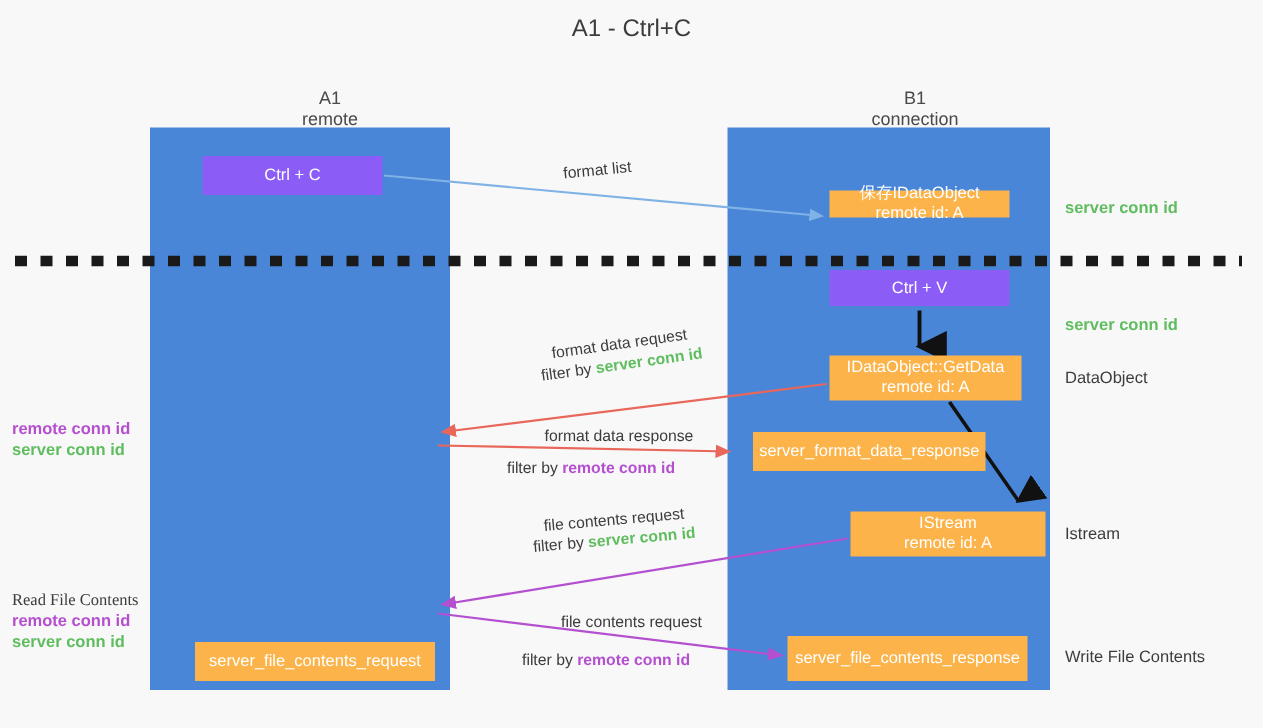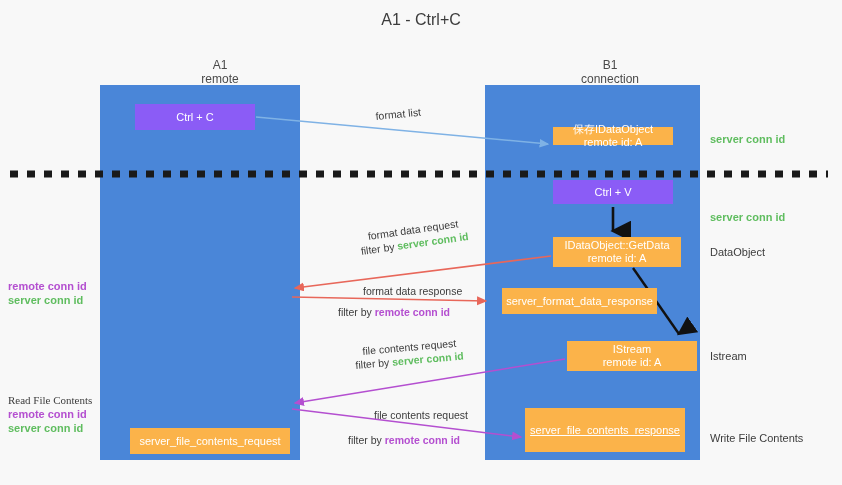--- a/index.html
+++ b/index.html
@@ -42,21 +42,21 @@
   .node.orange{background:#fbb34a;}
 
   #box-ctrlc{left:135px;top:104px;width:120px;height:26px;}
   #box-save-idataobject{left:553px;top:127px;width:120px;height:18px;}
   #box-ctrlv{left:553px;top:180px;width:120px;height:24px;}
   #box-getdata{left:553px;top:237px;width:128px;height:30px;}
   #box-fmt-req{left:130px;top:277px;width:160px;height:26px;}
   #box-fmt-resp{left:490px;top:288px;width:155px;height:26px;margin-left:12px;}
   #box-istream{left:567px;top:341px;width:130px;height:30px;}
   #box-file-req{left:130px;top:392px;width:160px;height:26px;margin-top:36px;}
-  #box-file-resp{left:525px;top:408px;width:160px;height:44px;text-decoration:underline;}
+  #box-file-resp{left:525px;top:424px;width:160px;height:30px;}
 
   
   .rlabel{font-size:11px;line-height:13px;}
   .green-txt{color:#5fbd5f;font-weight:bold;}
   .purple-txt{color:#b44fd0;font-weight:bold;}
   .dark-txt{color:#3c3c3c;}
 
   #lbl-server-1{left:710px;top:133px;}
   #lbl-server-2{left:710px;top:211px;}
   #lbl-dataobject{left:710px;top:246px;}

